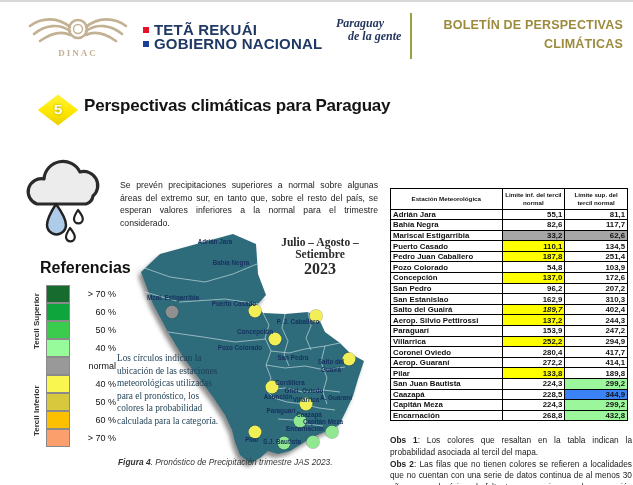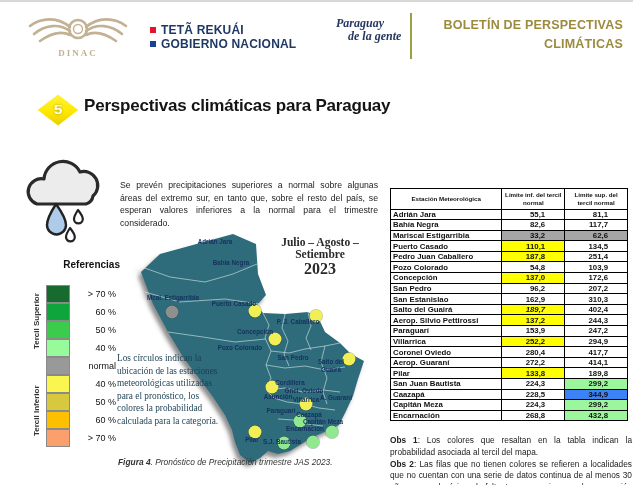--- a/index.html
+++ b/index.html
@@ -4,40 +4,40 @@
 <style>
   * { margin:0; padding:0; box-sizing:border-box; }
   html,body { background:#ffffff; }
   .page {
     position:relative; width:633px; height:485px; background:#fff;
     font-family:"Liberation Sans", sans-serif; overflow:hidden;
     border-top:2px solid #d8d8d8;
   }
   
   .dinac-logo { position:absolute; left:26px; top:10px; width:104px; height:48px; }
-  .gov-block { position:absolute; left:150px; top:21px; color:#1f3864; font-weight:bold; font-size:12px; line-height:14px; letter-spacing:.2px; }
+  .gov-block { position:absolute; left:143px; top:21px; color:#1f3864; font-weight:bold; font-size:15px; line-height:14px; letter-spacing:.2px; }
   .gov-line { display:flex; align-items:center; gap:5px; }
   .sq { width:6px; height:6px; display:inline-block; }
   .sq-red { background:#e8112d; } .sq-blue { background:#1b3f94; }
   .brand { position:absolute; left:336px; top:15px; width:66px; color:#25365f;
     font-family:"Liberation Serif", serif; font-style:italic; font-weight:bold; font-size:12px; line-height:13px; }
   .brand-l2 { padding-left:12px; }
   .hdr-divider { position:absolute; left:410px; top:11px; width:2px; height:46px; background:#9aa23f; }
   .bulletin-title { position:absolute; right:10px; top:14px; width:210px; text-align:right;
     color:#9c8b3d; font-weight:bold; font-size:12.5px; line-height:1.55; letter-spacing:.2px; }
   
   .diamond-wrap { position:absolute; left:44px; top:94px; width:28px; height:28px; transform:scaleX(1.3); }
   .diamond { position:absolute; left:3px; top:3px; width:22px; height:22px; transform:rotate(45deg);
     background:linear-gradient(135deg,#fff23c,#ffe800 55%,#e8cf00); }
   .diamond-num { position:absolute; left:0; top:0; width:28px; height:28px; display:flex; align-items:center; justify-content:center;
     color:#fff; font-weight:bold; font-size:12px; text-shadow:0 0 2px rgba(120,100,0,.6); }
   .section-title { position:absolute; left:84px; top:94px; font-size:17px; font-weight:bold; color:#141414; letter-spacing:-.2px; }
   
   .cloud-icon { position:absolute; left:18px; top:146px; }
-  .ref-title { position:absolute; left:40px; top:257px; width:80px; text-align:right; font-weight:bold; font-size:10px; color:#111; }
+  .ref-title { position:absolute; left:40px; top:257px; width:80px; text-align:right; font-weight:bold; font-size:16px; color:#111; }
   .legend { position:absolute; left:46px; top:283px; }
   .legend-row { display:flex; align-items:center; height:18px; }
   .legend-swatch { width:24px; height:18px; border:1px solid #8a8a8a; margin-top:-1px; }
   .legend-label { width:46px; font-size:9px; color:#111; text-align:right; padding-left:12px; }
   .tercil-label { position:absolute; left:29px; width:15px; display:flex; align-items:center; justify-content:center;
     writing-mode:vertical-rl; transform:rotate(180deg); font-size:8px; font-weight:bold; color:#333; }
   .tercil-sup { top:283px; height:72px; }
   .tercil-inf { top:373px; height:72px; }
   
   .forecast-heading { position:absolute; left:120px; top:155px; font-size:15.5px; font-weight:bold; color:#70ad47; }
@@ -58,21 +58,21 @@
   .figure-caption { position:absolute; left:118px; top:455px; width:270px; font-size:8.4px; font-style:italic; color:#333; }
   .figure-caption b { font-weight:bold; }
   
   .table-title { position:absolute; left:390px; top:158px; width:242px; font-size:8.8px; font-style:italic; color:#1a1a1a; line-height:1.4; }
   .table-title b { font-weight:bold; }
   .terciles-table { position:absolute; left:390px; top:186px; width:238px; border-collapse:collapse; }
   .terciles-table th, .terciles-table td { border:1px solid #000; }
   .terciles-table th { font-size:6.2px; font-weight:bold; text-align:center; padding:2px 2px; line-height:1.25; color:#111; }
   .terciles-table td { height:10.6px; font-size:7.8px; font-weight:bold; color:#111; }
   .c-name { padding-left:2px; width:112px; }
-  .c-val { width:63px; text-align:right; padding-right:19px; }
+  .c-val { width:63px; text-align:right; padding-right:2px; }
   .obs { position:absolute; left:390px; top:433px; width:242px; font-size:8.3px; line-height:1.42; text-align:justify; color:#222; }
   .obs b { font-weight:bold; }
 </style>
 </head>
 <body>
 
 <div class="page">
 
   <div>
     <svg class="dinac-logo" viewBox="0 0 104 48">

